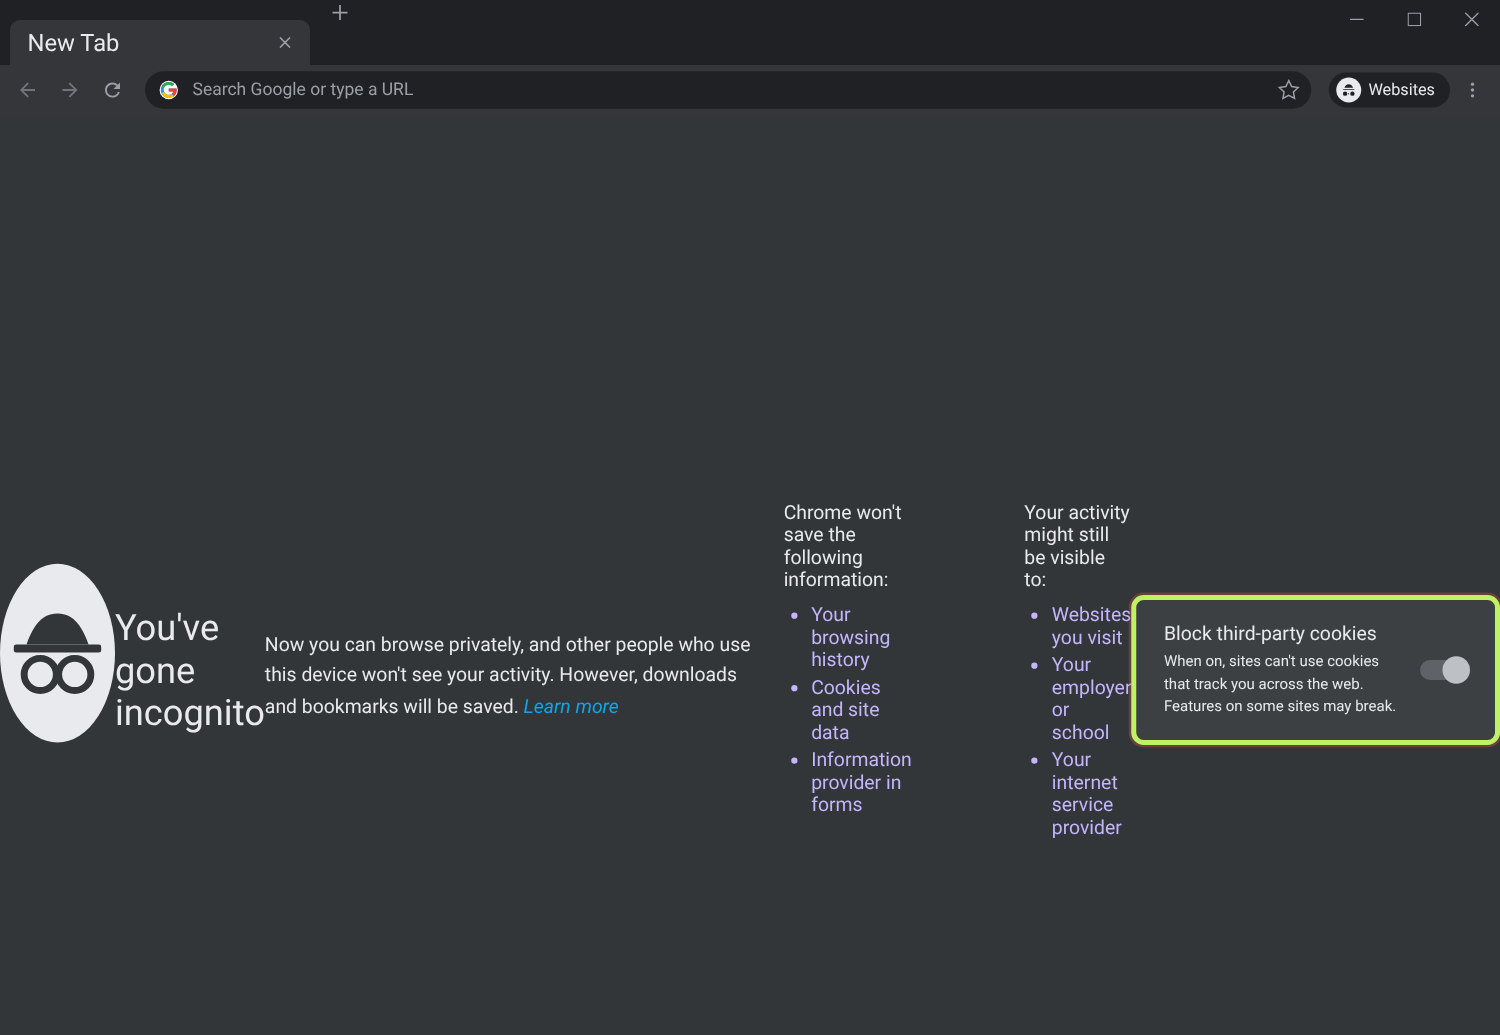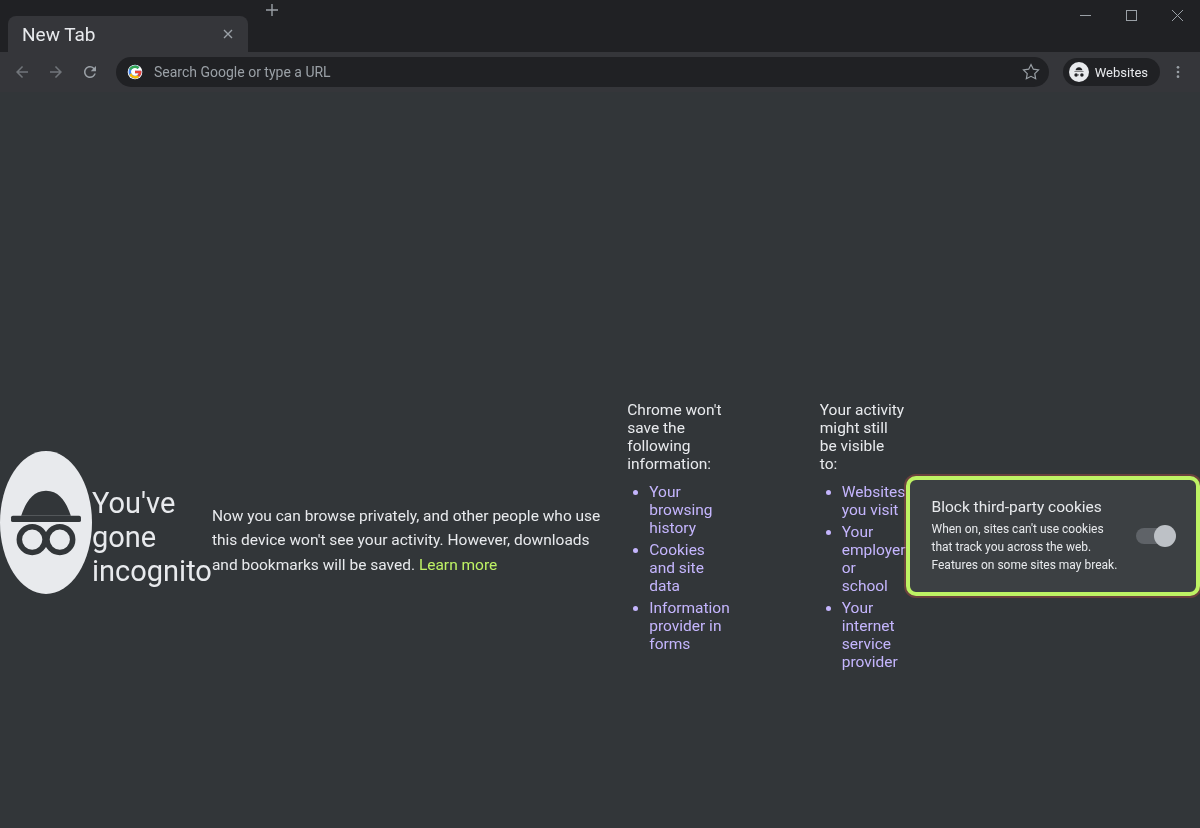--- a/index.html
+++ b/index.html
@@ -196,22 +196,23 @@
       color: #e8eaed;
     }
     .description {
       max-width: 680px;
       font-size: 15.5px;
       line-height: 1.55;
       margin-top: 36px;
       color: #e8eaed;
     }
     .description a {
-      color: #bef264;
+      color: #0ea5e9;
       text-decoration: none;
+      font-style: italic;
     }
     .columns {
       display: flex;
       gap: 90px;
       margin-top: 28px;
       font-size: 15.5px;
       margin-left: 22px;
     }
     .col-heading {
       margin-bottom: 8px;

